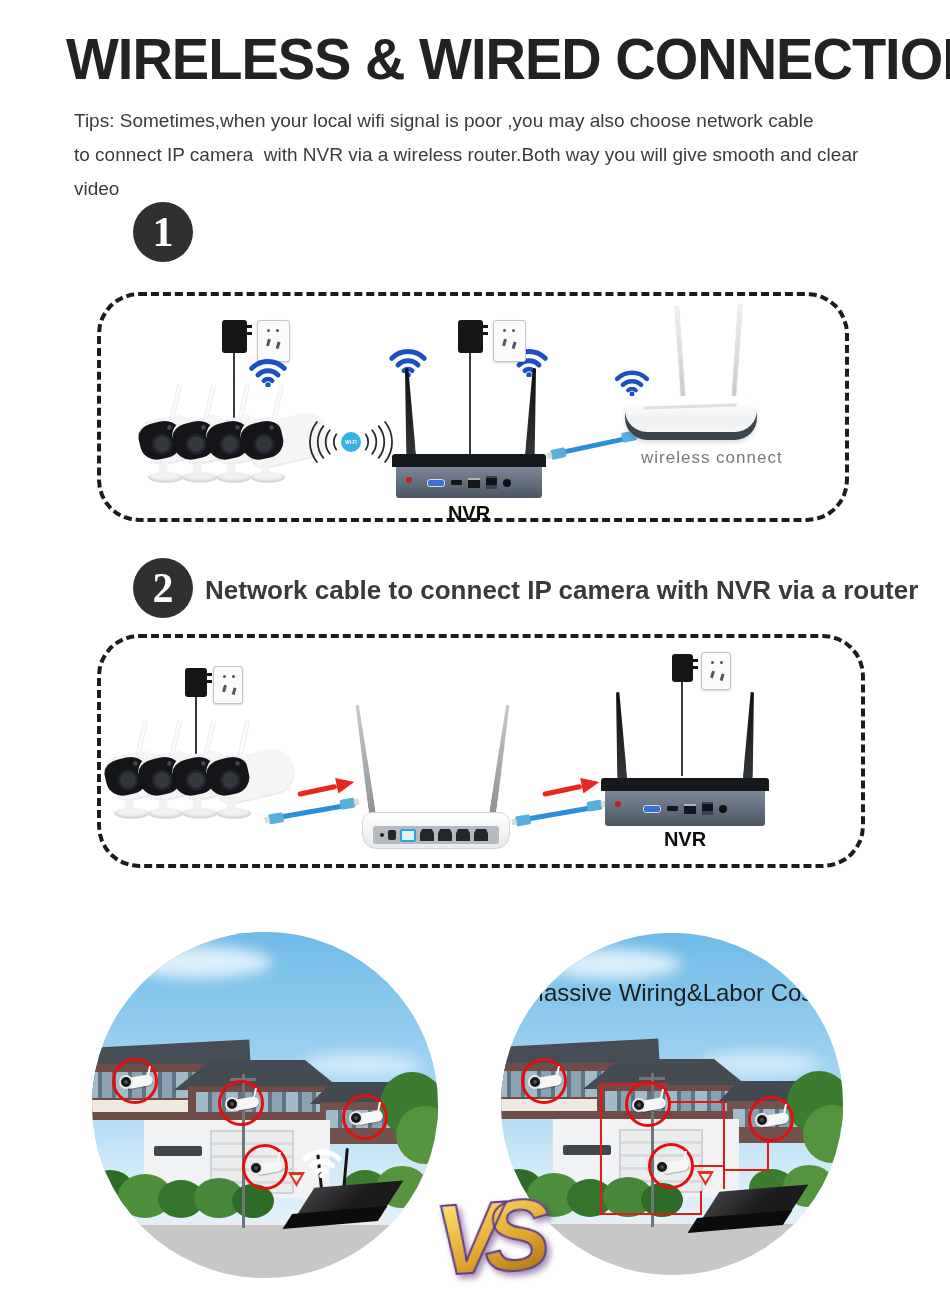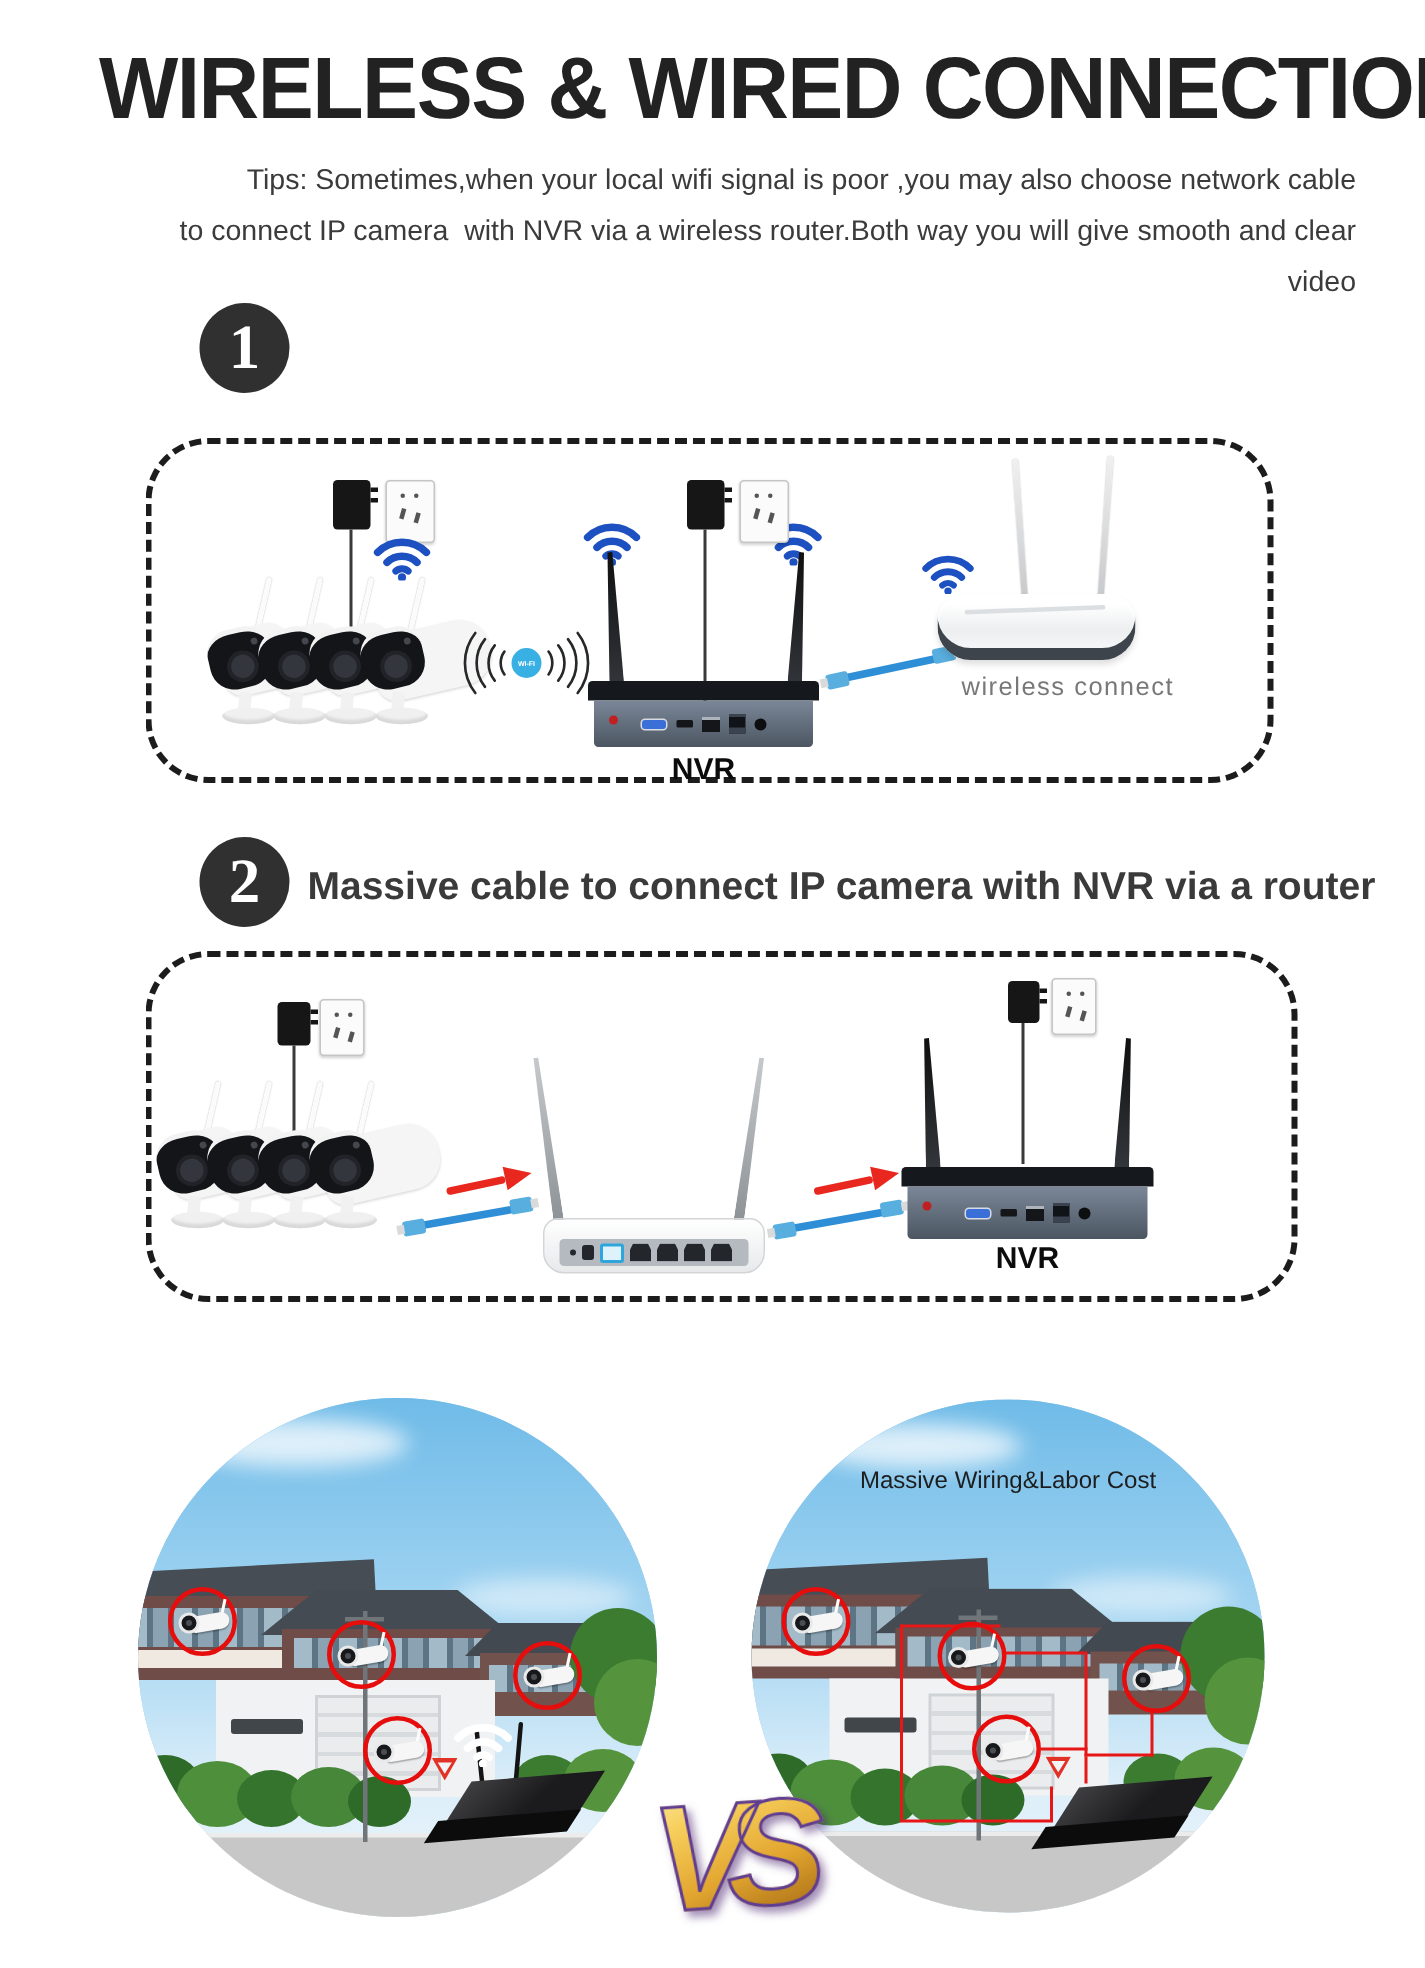--- a/index.html
+++ b/index.html
@@ -4,21 +4,21 @@
 <style>
   html,body{margin:0;padding:0;background:#fff;}
   *{box-sizing:border-box;}
   .page{position:relative;width:950px;height:1312px;margin:0 auto;background:#fff;overflow:hidden;
         font-family:"Liberation Sans",sans-serif;}
 
   
   .title{position:absolute;left:66px;top:26px;width:830px;font-size:56px;font-weight:bold;
          color:#222;letter-spacing:-1px;white-space:nowrap;transform:scaleY(1.04);}
   .tips{position:absolute;left:74px;top:104px;width:830px;font-size:19px;color:#3b3b3b;
-        line-height:34px;white-space:pre-wrap;text-align:right;}
+        line-height:34px;white-space:pre-wrap;}
 
   
   .numbadge{position:absolute;width:60px;height:60px;border-radius:50%;background:#303030;
             color:#fff;text-align:center;line-height:60px;font-size:42px;font-weight:bold;
             font-family:"Liberation Serif",serif;}
   .sechead{position:absolute;font-size:27px;font-weight:bold;color:#3a3a3a;white-space:nowrap;}
 
   
   .dashbox{position:absolute;border:4px dashed #1c1c1c;border-radius:42px;}
   #box1{left:97px;top:292px;width:752px;height:230px;}
@@ -270,21 +270,21 @@
           <path d="M40 69 A15 15 0 0 1 60 69" fill="none" stroke="#1d50c0" stroke-width="11" stroke-linecap="round"></path>
           <circle cx="50" cy="79" r="6.5" fill="#1d50c0"></circle>
         </svg></div>
     <div class="r1-ant" style="left:577px;top:10px;height:94px;transform:rotate(-4deg);"></div>
     <div class="r1-ant" style="left:634px;top:8px;height:96px;transform:rotate(4deg);"></div>
     <div class="router1-body" style="left:524px;top:100px;"></div>
     <div class="router-label" style="left:540px;top:152px;">wireless connect</div>
   </div>
 
   <div class="numbadge" style="left:133px;top:558px;"><span>2</span></div>
-  <div class="sechead" style="left:205px;top:575px;font-size:26px;">Massive cable to connect IP camera with NVR via a router</div>
+  <div class="sechead" style="left:205px;top:575px;font-size:26px;">Network cable to connect IP camera with NVR via a router</div>
 
   <div class="dashbox" id="box2">
 
     <div class="psu-adapter" style="left:84px;top:30px;width:22px;height:29px;"></div>
     <div class="psu-cord" style="left:94px;top:59px;height:60px;"></div>
     <div class="outlet" style="left:112px;top:28px;width:30px;height:38px;"></div>
     <div class="cluster" style="left:4px;top:86px;transform:scale(.92);transform-origin:top left;">
       <div class="bigcam" style="left:0;z-index:1;">
           <div class="bc-ant"></div>
           <div class="bc-shell"></div>
@@ -515,17 +515,17 @@
         </div>
       </div>
     <div class="camspot" style="left:147px;top:210px;">
         <div class="mini">
           <div class="ma"></div>
           <div class="mb"></div>
           <div class="mf"></div>
         </div>
       </div>
 
-    <div class="scene-sub" style="top:46px;font-size:16px;">Massive Wiring&amp;Labor Cost</div>
+    <div class="scene-sub" style="top:46px;font-size:24px;">Massive Wiring&amp;Labor Cost</div>
   </div>
 
   <div class="vs">VS</div>
 </div>
 
 </body></html>

